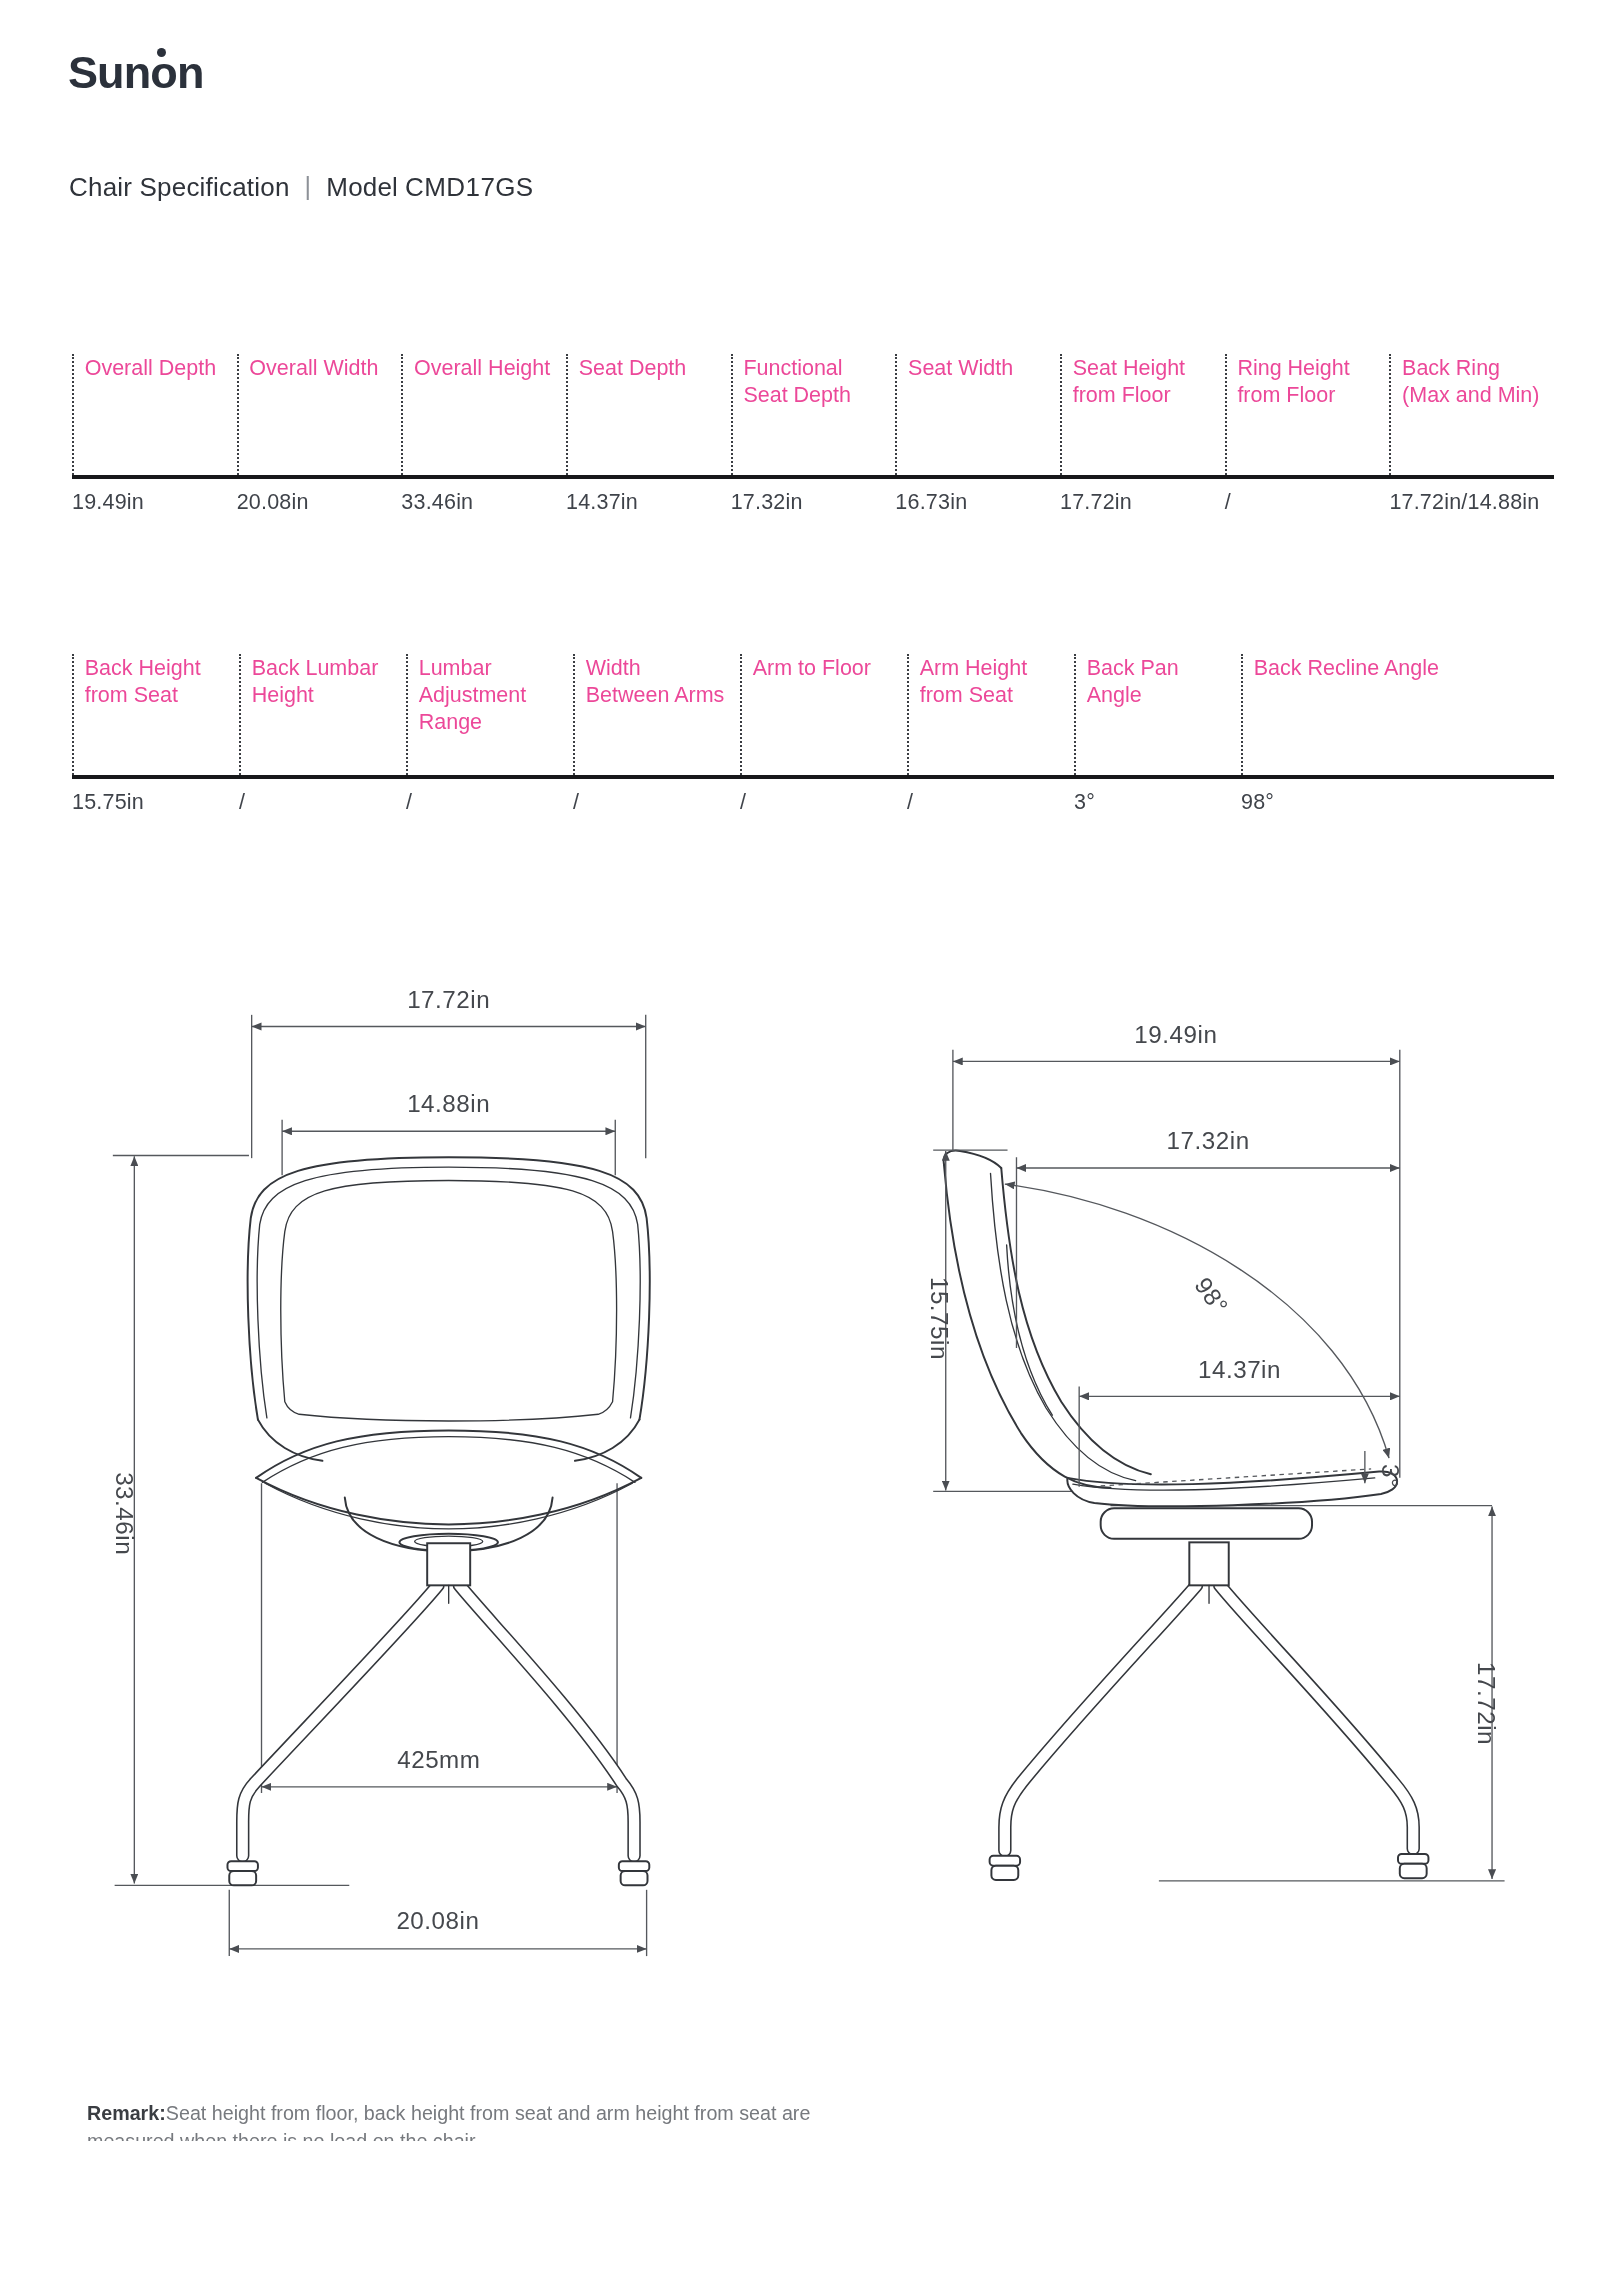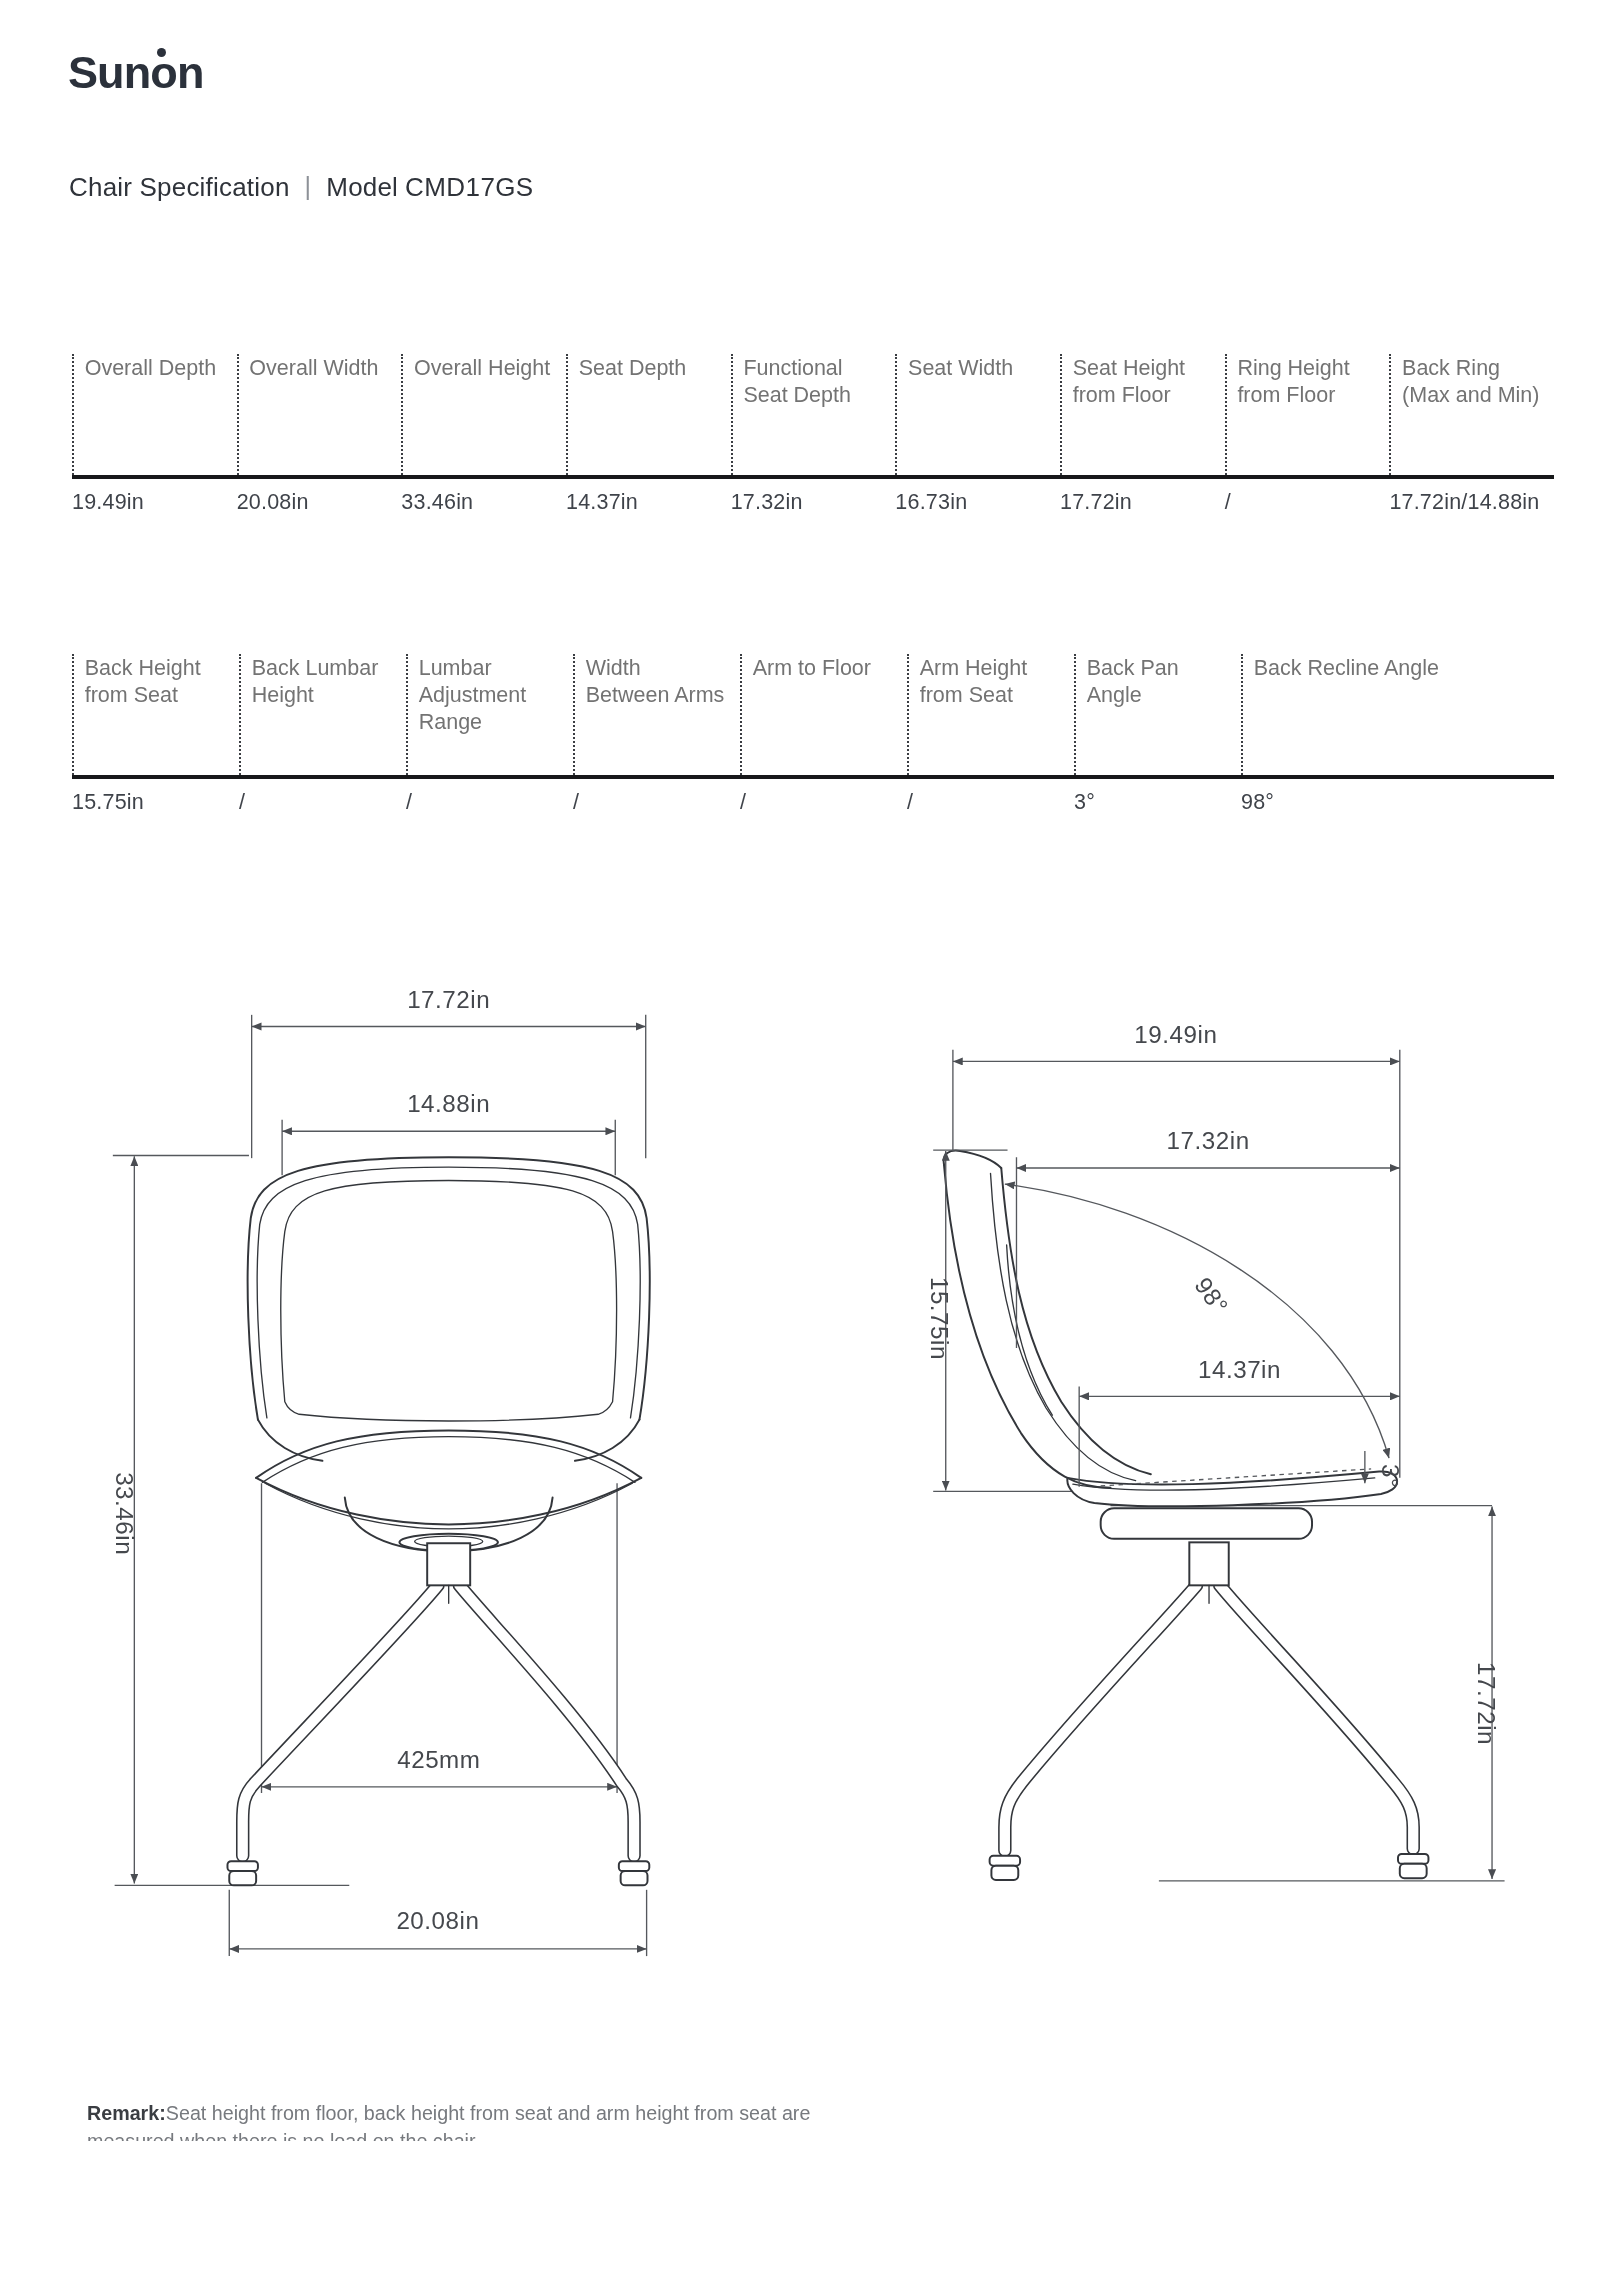--- a/index.html
+++ b/index.html
@@ -14,21 +14,21 @@
   .title-row{position:absolute;left:69px;top:172px;font-size:26px;color:#2f333a;
         font-weight:500;letter-spacing:0.2px;display:flex;}
   .title-sep{color:#8d9197;font-weight:300;margin:0 15px;font-size:25px;}
   .title-model{margin-right:7px;}
   .title-modelval{letter-spacing:0.4px;}
 
   
   .spec{position:absolute;left:72px;width:1482px;}
   .spec .cols{display:flex;align-items:stretch;height:121px;}
   .spec .col{box-sizing:border-box;width:167px;border-left:2.7px dotted #3a3d42;
-        padding-left:10.7px;padding-top:0.9px;font-size:21.5px;line-height:27px;color:#737373;
+        padding-left:10.7px;padding-top:0.9px;font-size:21.5px;line-height:27px;color:#ec4899;
         white-space:pre-line;}
   .spec .col.wide{width:313px;}
   .spec .rule{height:3.6px;background:#17181a;}
   .spec .vals{display:flex;margin-top:11.6px;}
   .spec .val{box-sizing:border-box;width:167px;font-size:21.5px;color:#3f434a;
         letter-spacing:0.2px;}
   .spec .val.wide{width:313px;}
   #table1{top:354px;}
   #table2{top:654px;}
 

